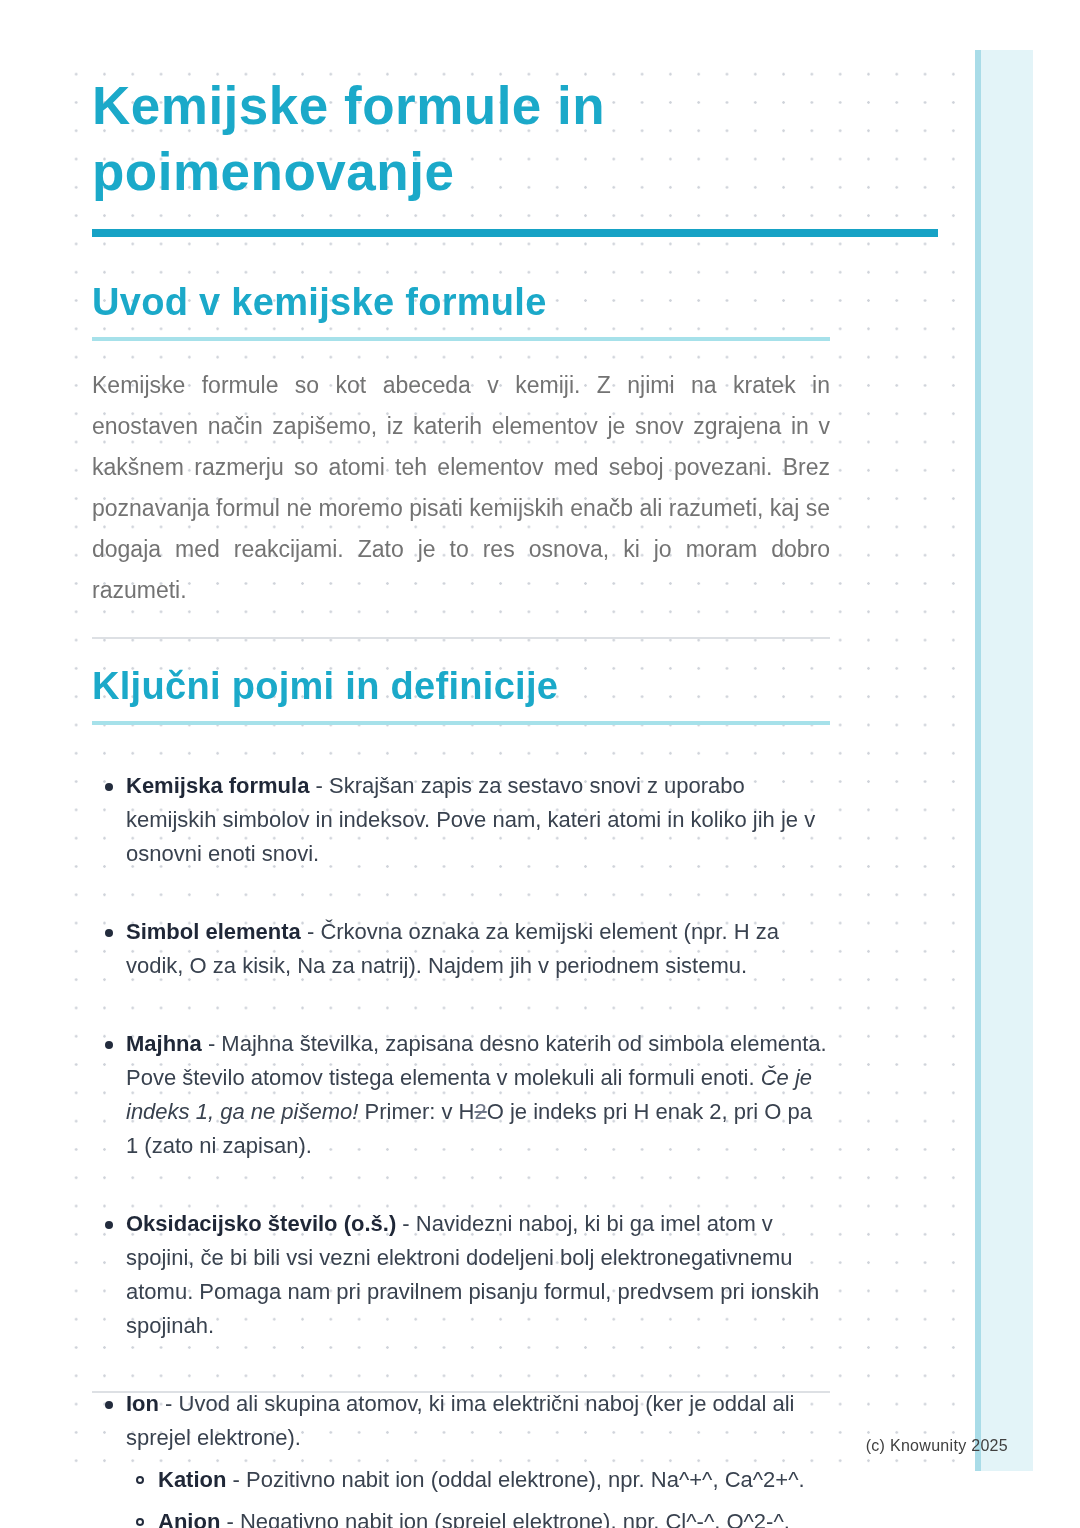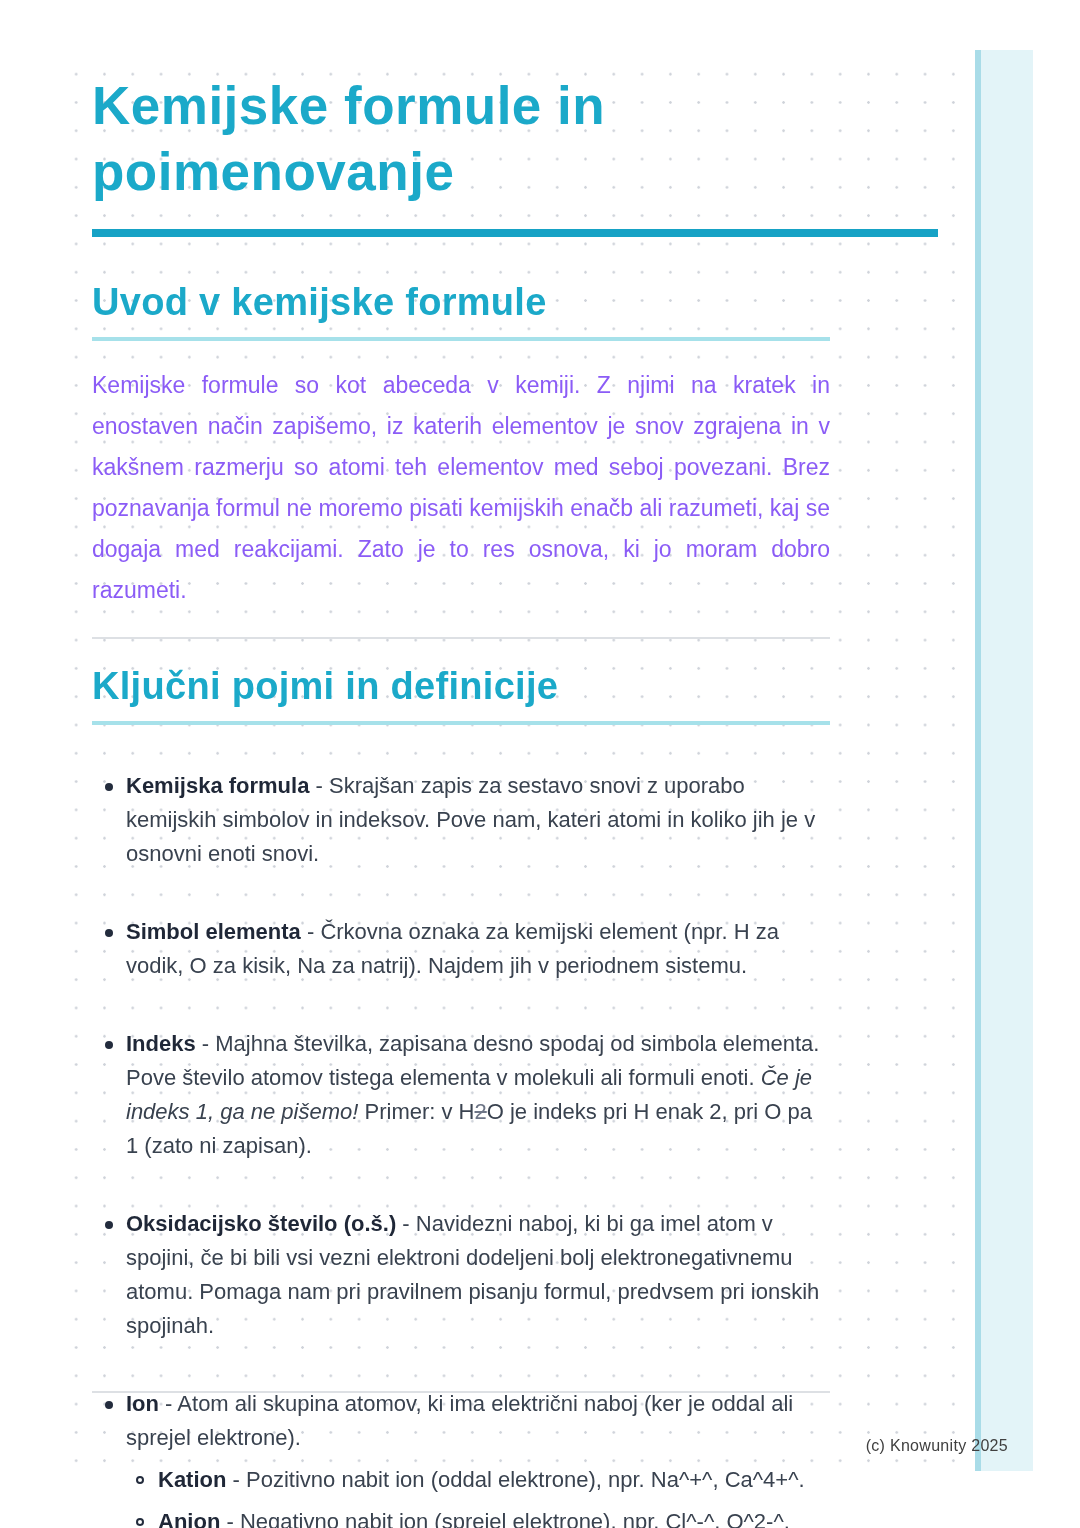--- a/index.html
+++ b/index.html
@@ -43,21 +43,21 @@
     font-size:38px;line-height:46px;font-weight:700;
     letter-spacing:0.3px;
     color:#1ba9c9;
   }
   .section-underline{
     margin-top:12px;width:738px;height:4px;background:#a6e1ea;
   }
   p.body-text{
     margin:24px 0 0 0;width:738px;
     font-size:23px;line-height:41px;
-    color:#8b5cf6;
+    color:#737373;
     text-align:justify;
   }
   .faint-divider{
     margin-top:26px;width:738px;height:2px;background:#dde0e4;
   }
   h2.section.second{margin-top:24px;}
   ul.terms{
     list-style:none;margin:24px 0 0 0;padding:0;width:738px;
   }
   ul.terms > li{
@@ -124,40 +124,40 @@
       <li>
         <span class="marker-col">
             <span class="dot"></span>
           </span>
         <span class="term-text"><b class="term">Simbol elementa</b><span> - </span><span>Črkovna oznaka za kemijski element (npr. H za vodik, O za kisik, Na za natrij). Najdem jih v periodnem sistemu.</span></span>
       </li>
       <li>
         <span class="marker-col">
             <span class="dot"></span>
           </span>
-        <span class="term-text"><b class="term">Indeks</b><span> - </span><span>Majhna številka, zapisana desno spodaj od simbola elementa. Pove število atomov tistega elementa v molekuli ali formuli enoti. </span><em class="idx">Če je indeks 1, ga ne pišemo!</em><span> Primer: v H</span><s class="sub2">2</s><span>O je indeks pri H enak 2, pri O pa 1 (zato ni zapisan).</span></span>
+        <span class="term-text"><b class="term">Majhna</b><span> - </span><span>Majhna številka, zapisana desno katerih od simbola elementa. Pove število atomov tistega elementa v molekuli ali formuli enoti. </span><em class="idx">Če je indeks 1, ga ne pišemo!</em><span> Primer: v H</span><s class="sub2">2</s><span>O je indeks pri H enak 2, pri O pa 1 (zato ni zapisan).</span></span>
       </li>
       <li>
         <span class="marker-col">
             <span class="dot"></span>
           </span>
         <span class="term-text"><b class="term">Oksidacijsko število (o.š.)</b><span> - </span><span>Navidezni naboj, ki bi ga imel atom v spojini, če bi bili vsi vezni elektroni dodeljeni bolj elektronegativnemu atomu. Pomaga nam pri pravilnem pisanju formul, predvsem pri ionskih spojinah.</span></span>
       </li>
       <li>
         <span class="marker-col">
             <span class="dot"></span>
           </span>
         <span class="term-text">
-          <b class="term">Ion</b><span> - </span><span>Atom ali skupina atomov, ki ima električni naboj (ker je oddal ali sprejel elektrone).</span>
+          <b class="term">Ion</b><span> - </span><span>Uvod ali skupina atomov, ki ima električni naboj (ker je oddal ali sprejel elektrone).</span>
           <ul class="sub">
             <li>
               <span class="sub-marker-col">
                   <span class="circle"></span>
                 </span>
-              <span class="term-text"><b class="term">Kation</b><span> - </span><span>Pozitivno nabit ion (oddal elektrone), npr. Na^+^, Ca^4+^.</span></span>
+              <span class="term-text"><b class="term">Kation</b><span> - </span><span>Pozitivno nabit ion (oddal elektrone), npr. Na^+^, Ca^2+^.</span></span>
             </li>
             <li>
               <span class="sub-marker-col">
                   <span class="circle"></span>
                 </span>
               <span class="term-text"><b class="term">Anion</b><span> - </span><span>Negativno nabit ion (sprejel elektrone), npr. Cl^-^, O^2-^.</span></span>
             </li>
           </ul>
         </span>
       </li>

